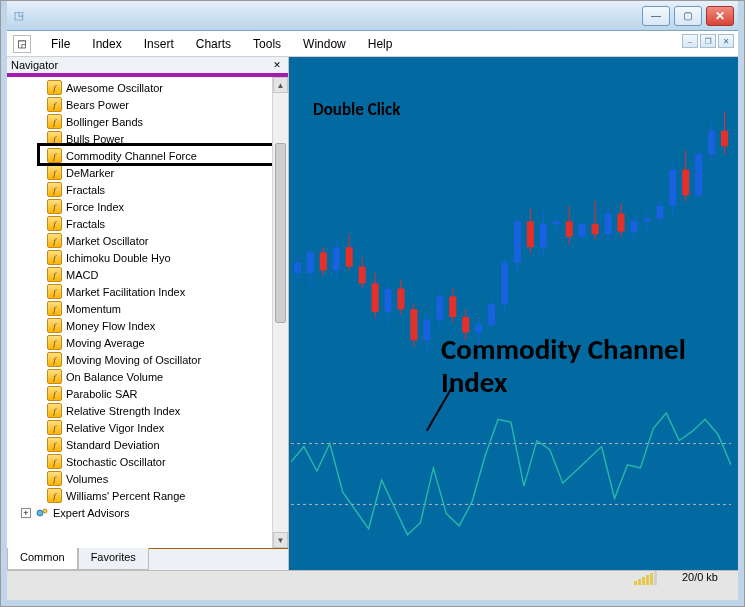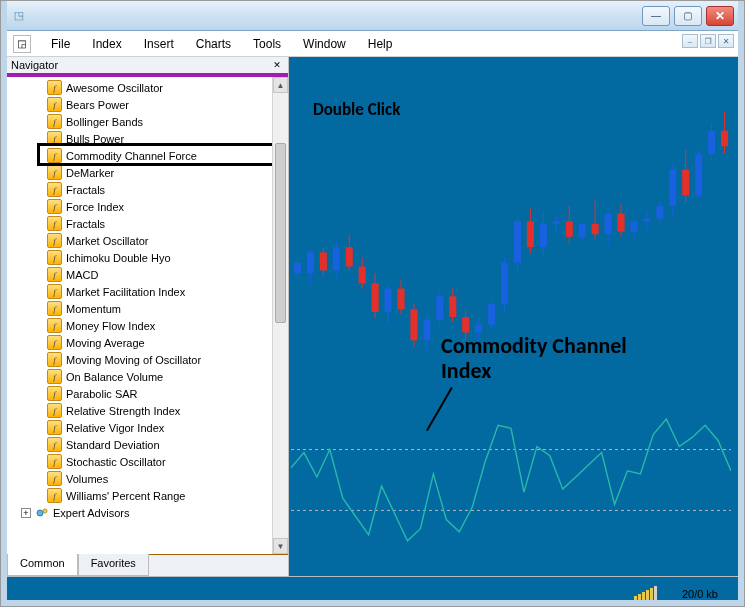--- a/index.html
+++ b/index.html
@@ -149,37 +149,37 @@
   
   .chart-area {
     flex:1; position:relative; background:#0369a1;
   }
   .annotation-dbl {
     position:absolute; left:24px; top:42px;
     font-weight:bold; font-size:17px; font-family: Calibri, Arial, sans-serif;
   }
   .annotation-cci {
     position:absolute; left:152px; top:276px;
-    font-weight:bold; font-size:22px; line-height:1.15;
+    font-weight:bold; font-size:29px; line-height:1.15;
     font-family: Calibri, Arial, sans-serif;
   }
   .ann-line {
     position:absolute; left:162px; top:330px;
     width:2px; height:50px; background:#000;
     transform-origin: top left;
     transform: rotate(30deg);
   }
 
   .candle-svg { position:absolute; left:2px; top:44px; }
   .cci-svg { position:absolute; left:2px; bottom:26px; }
 
   .status-bar {
-    height:24px; border-top:1px solid #bcbcbc;
-    background:#0369a1; font-size:11px;
-    display:flex; align-items:flex-end;
+    height:30px; border-top:1px solid #bcbcbc;
+    background:#e5e5e5; font-size:11px;
+    display:flex; align-items:flex-start;
   }
   .status-fill { flex:1; }
   .conn-bars {
     width:40px; display:flex; align-items:flex-end; gap:1px;
     height:14px; margin-right:8px;
   }
   .conn-bars span { width:3px; background:#e6c84b; }
   .kb { margin-right:20px; }
 </style>
 </head>

